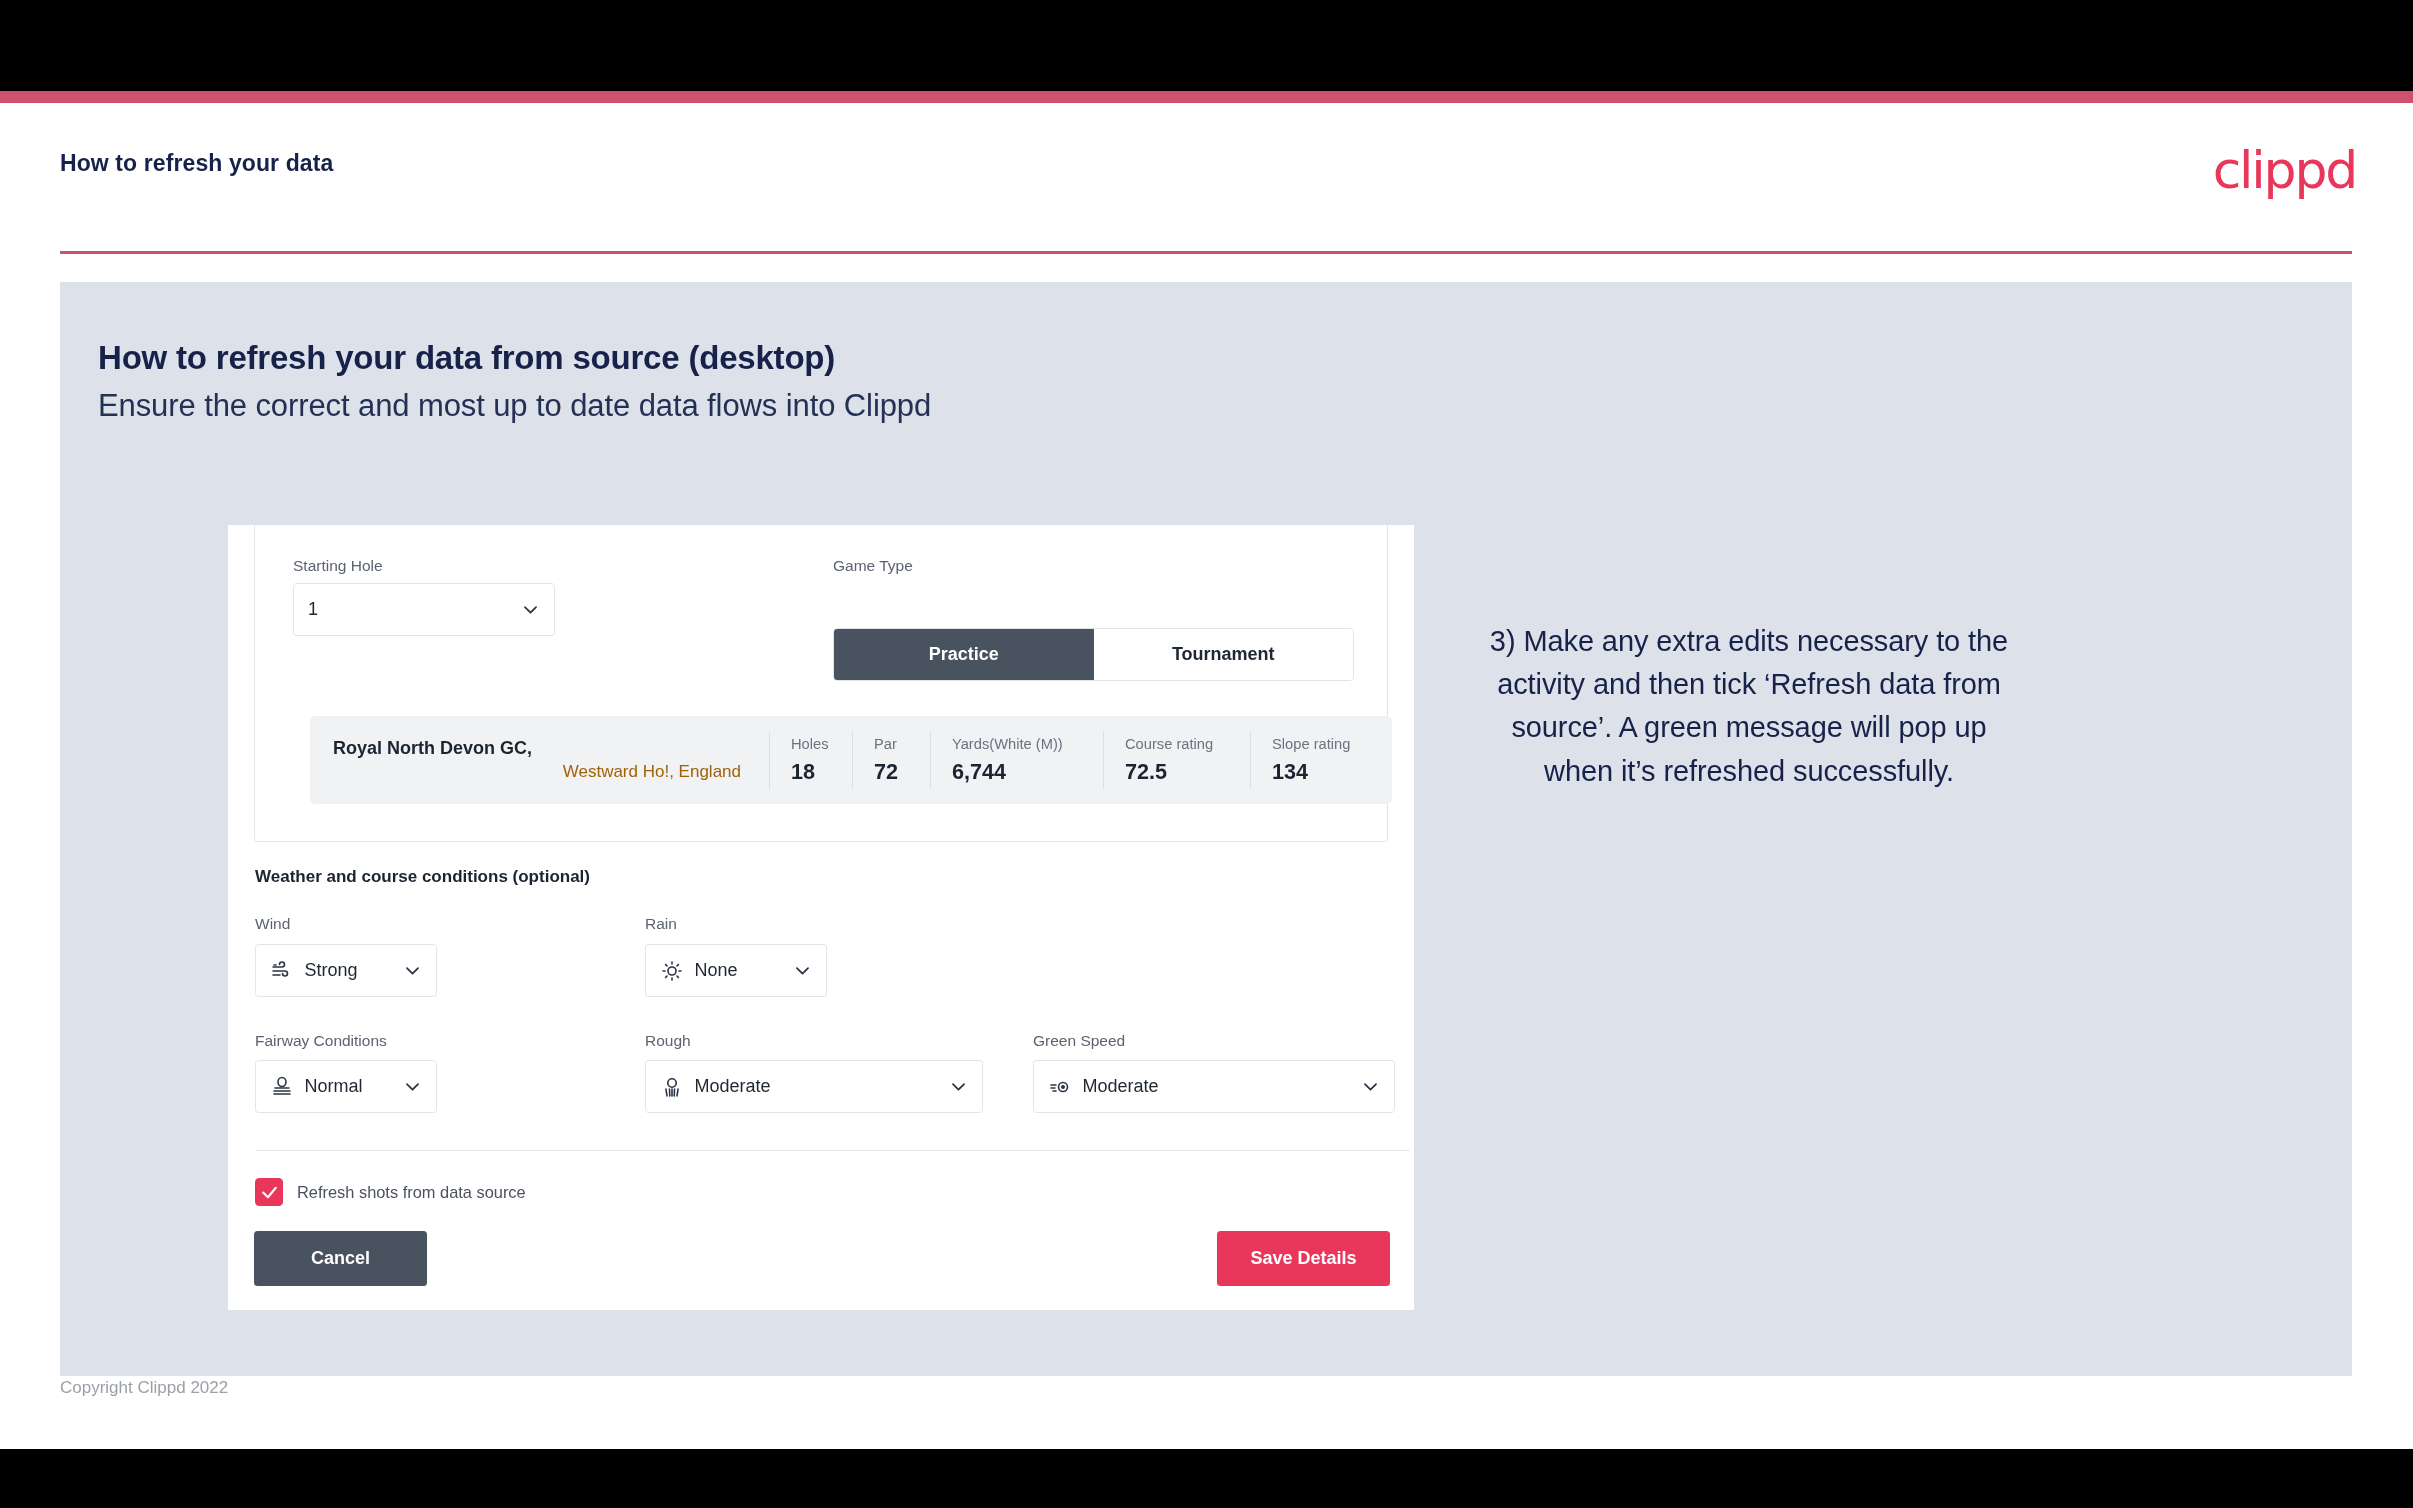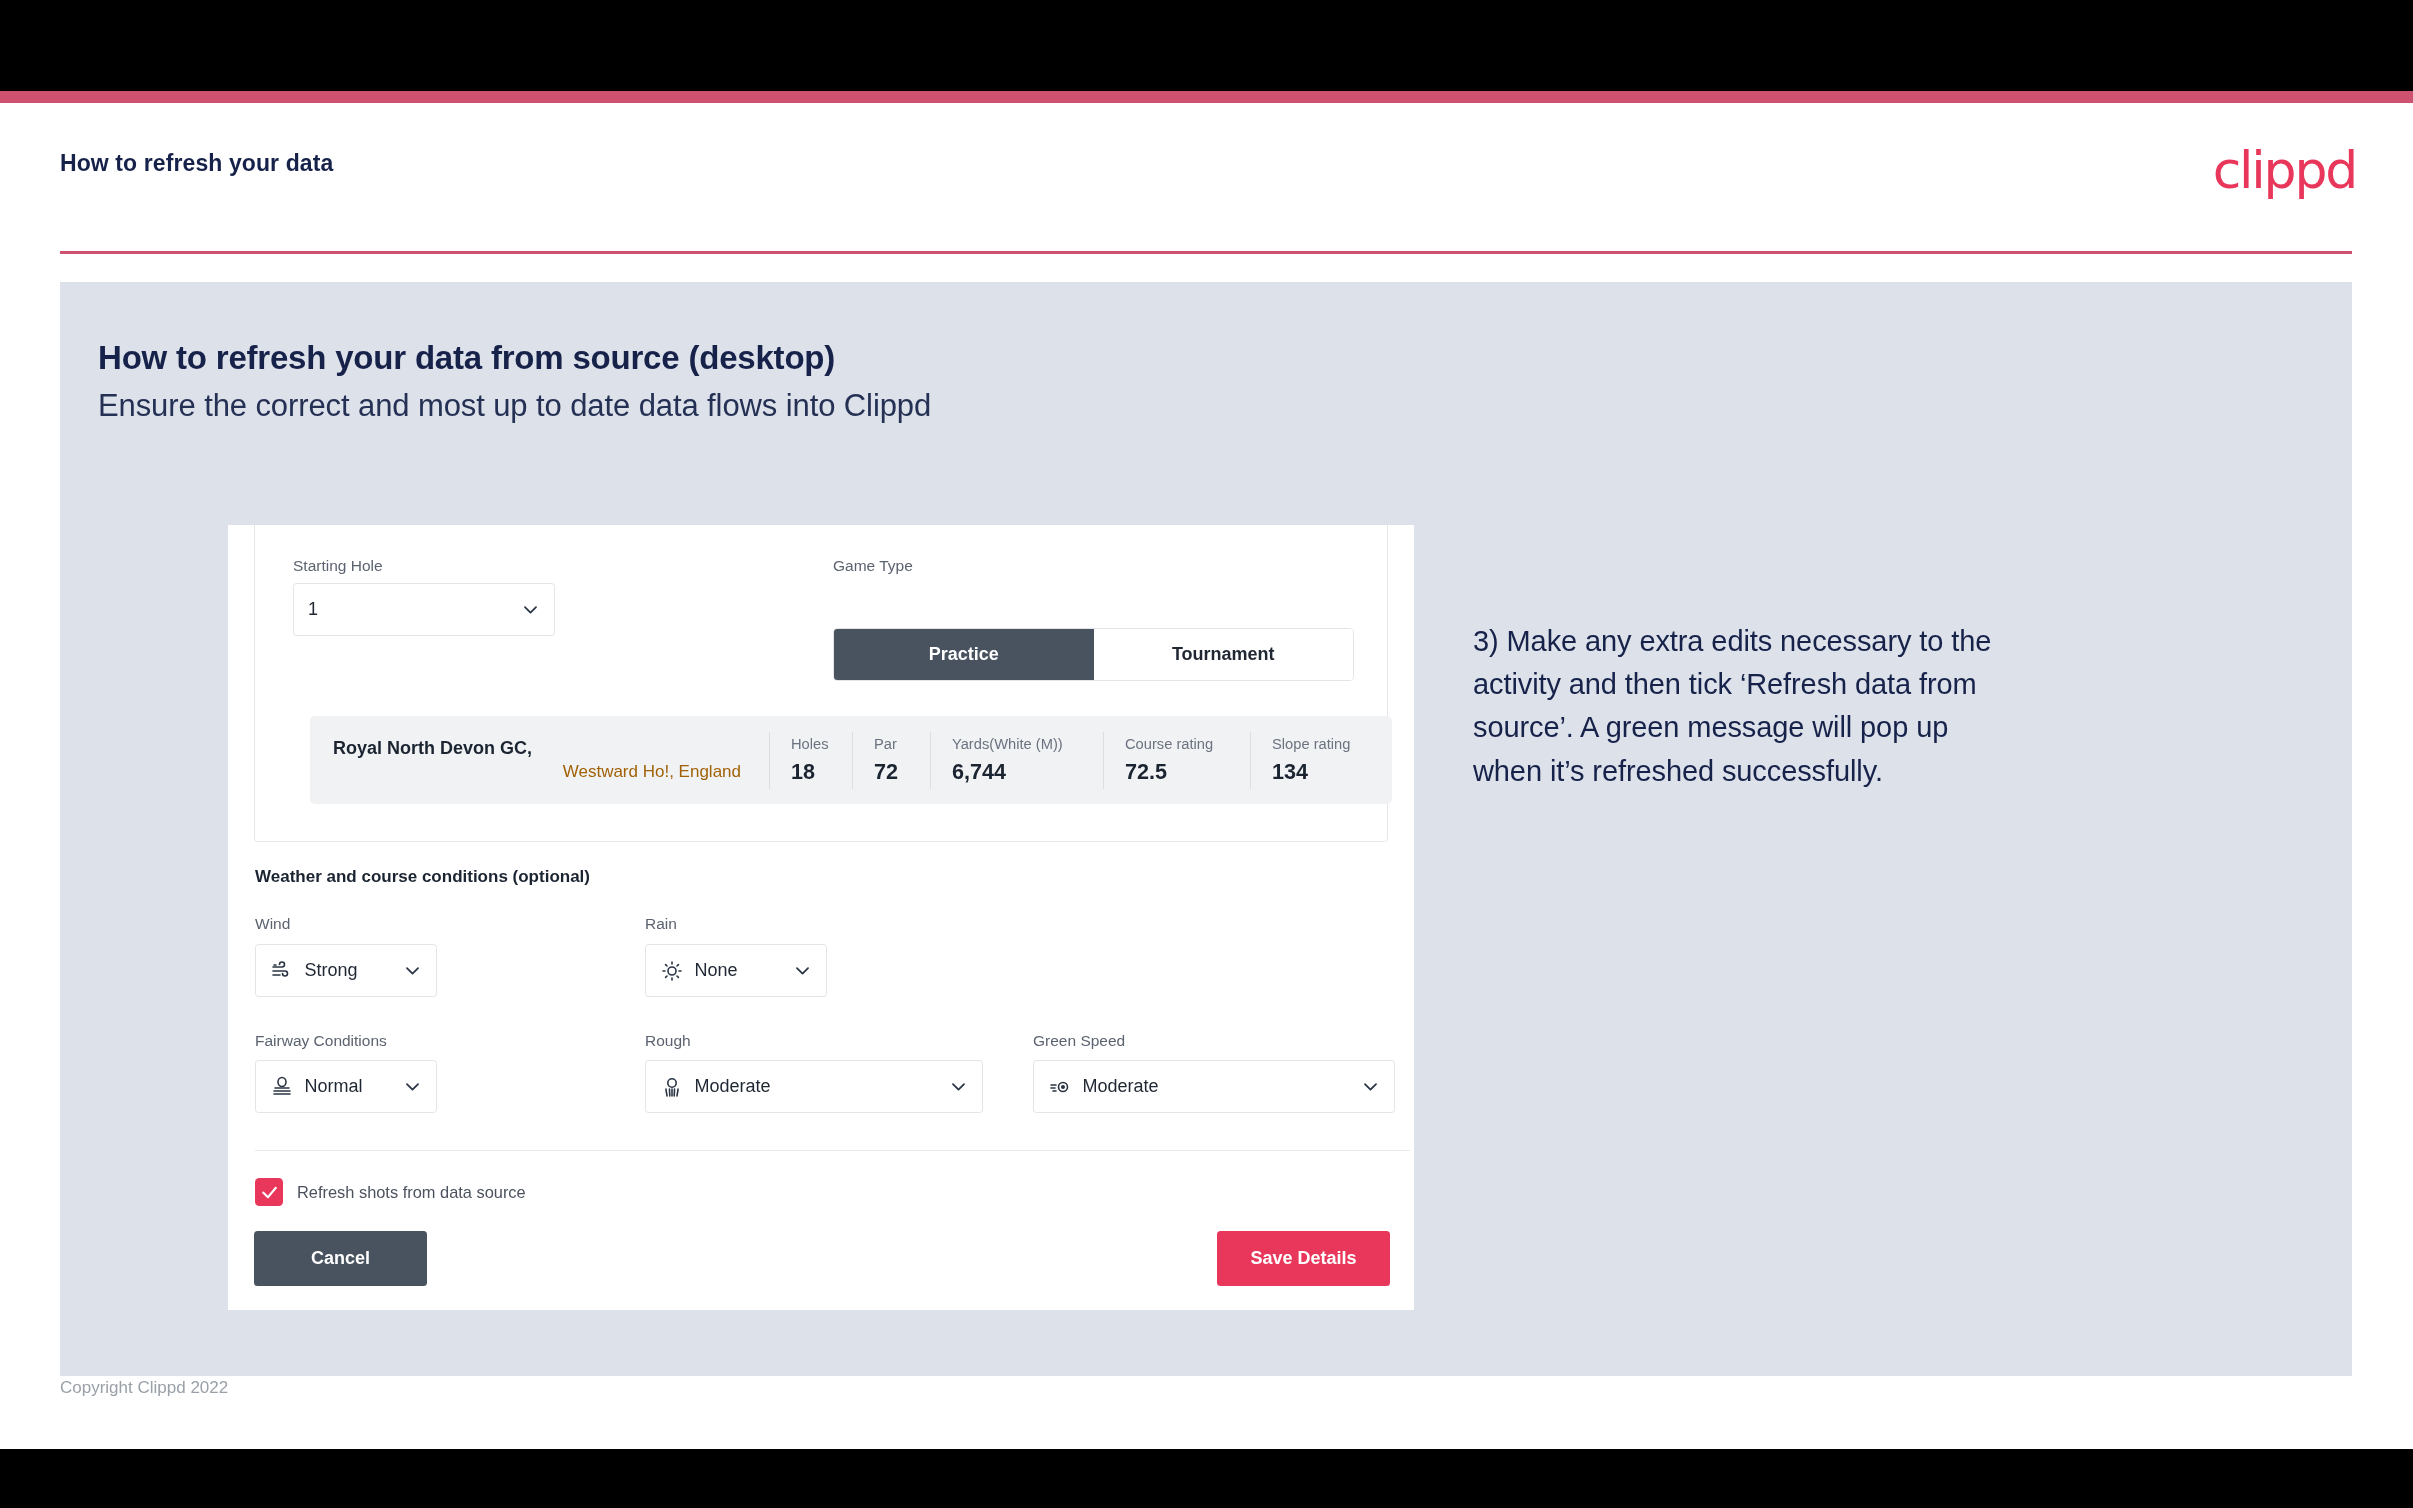--- a/index.html
+++ b/index.html
@@ -166,20 +166,21 @@
   }
   .btn-cancel { left: 254px; top: 1215px; width: 173px; height: 55px; background: #48535f; }
   .btn-save   { left: 1217px; top: 1215px; width: 173px; height: 55px; background: #e8375a; }
 
   
   .instructions {
     position: absolute; left: 1473px; top: 604px;
     width: 552px;
     font-size: 29px; line-height: 1.49; color: #17224a;
     letter-spacing: -0.1px;
+    text-align: center;
   }
   .footer {
     position: absolute; left: 60px; top: 1362px;
     font-size: 17px; color: #9aa0a8;
   }
 </style>
 </head>
 <body>
 
 <div class="slide-frame">

